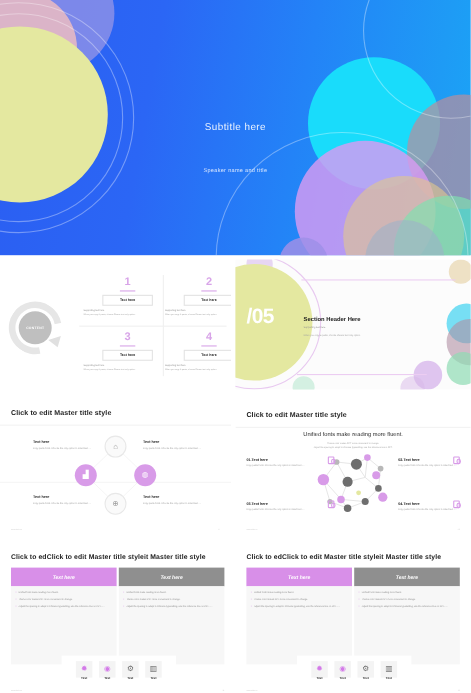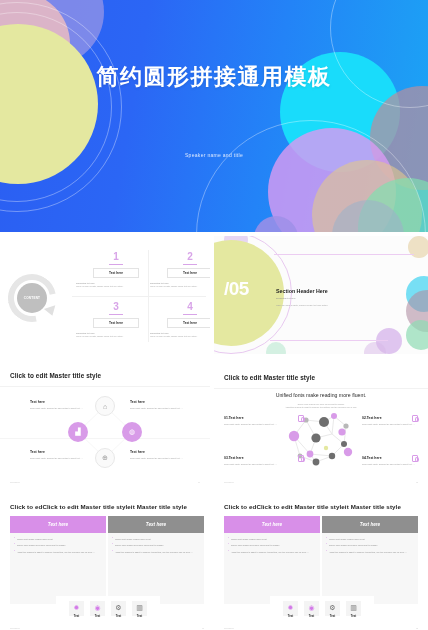--- a/index.html
+++ b/index.html
@@ -199,21 +199,21 @@
     <div class="cv-circle c-cyan"></div>
     <div class="cv-circle c-mauve"></div>
     <div class="cv-circle c-magenta"></div>
     <div class="cv-circle c-tan"></div>
     <div class="cv-circle c-green"></div>
     <div class="cv-circle c-slate"></div>
     <div class="cv-circle c-lilac"></div>
     <div class="cv-ring ring3"></div>
     <div class="cv-ring ring4"></div>
 
-    <div class="cv-title">简约圆形拼接通用模板</div>
+    <div class="cv-sub">Subtitle here</div>
     <div class="cv-speaker">Speaker name and title</div>
   </div>
 
   <div class="slide s2">
     <div class="wheel">
       <div class="wheel-ring"></div>
       <div class="wheel-arrow"></div>
       <div class="wheel-core">CONTENT</div>
     </div>
     <div class="divider-v"></div>

